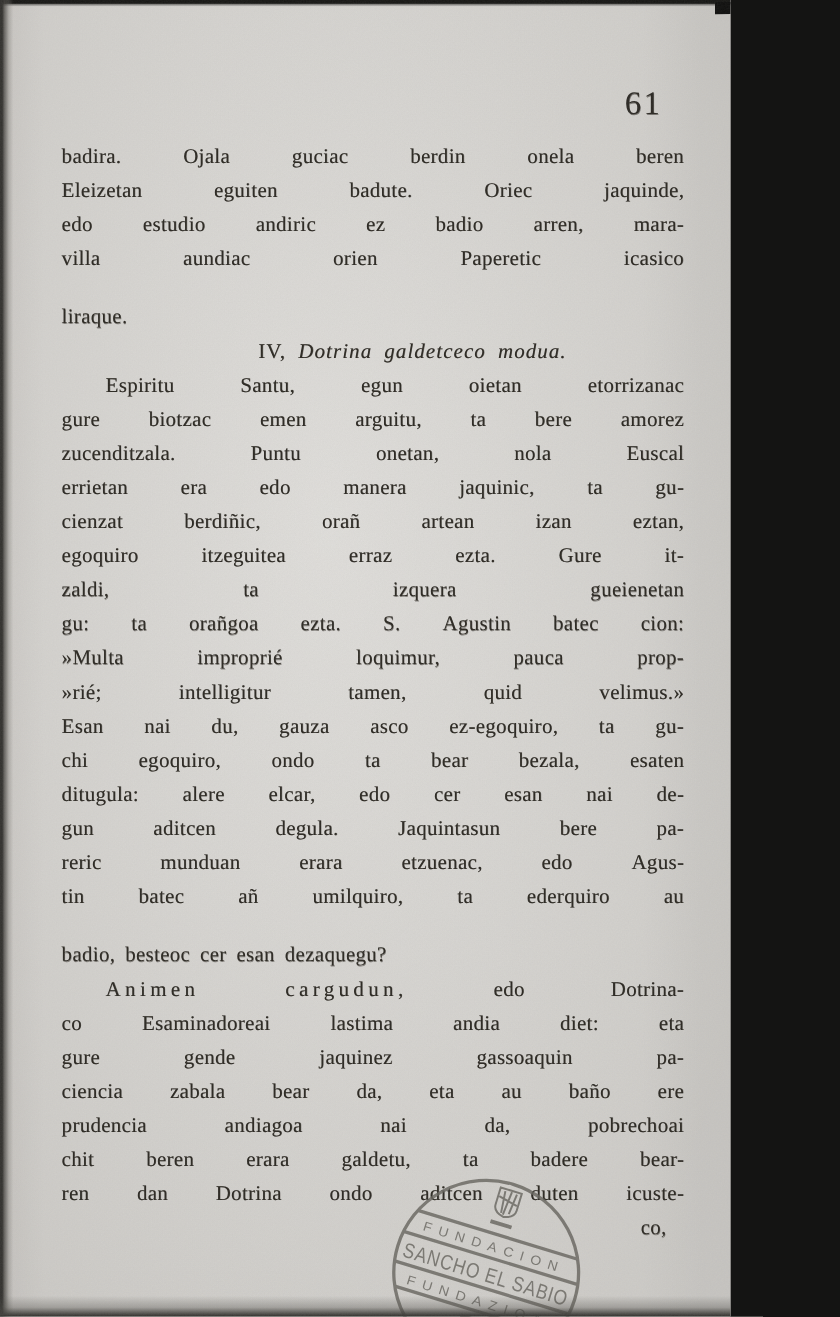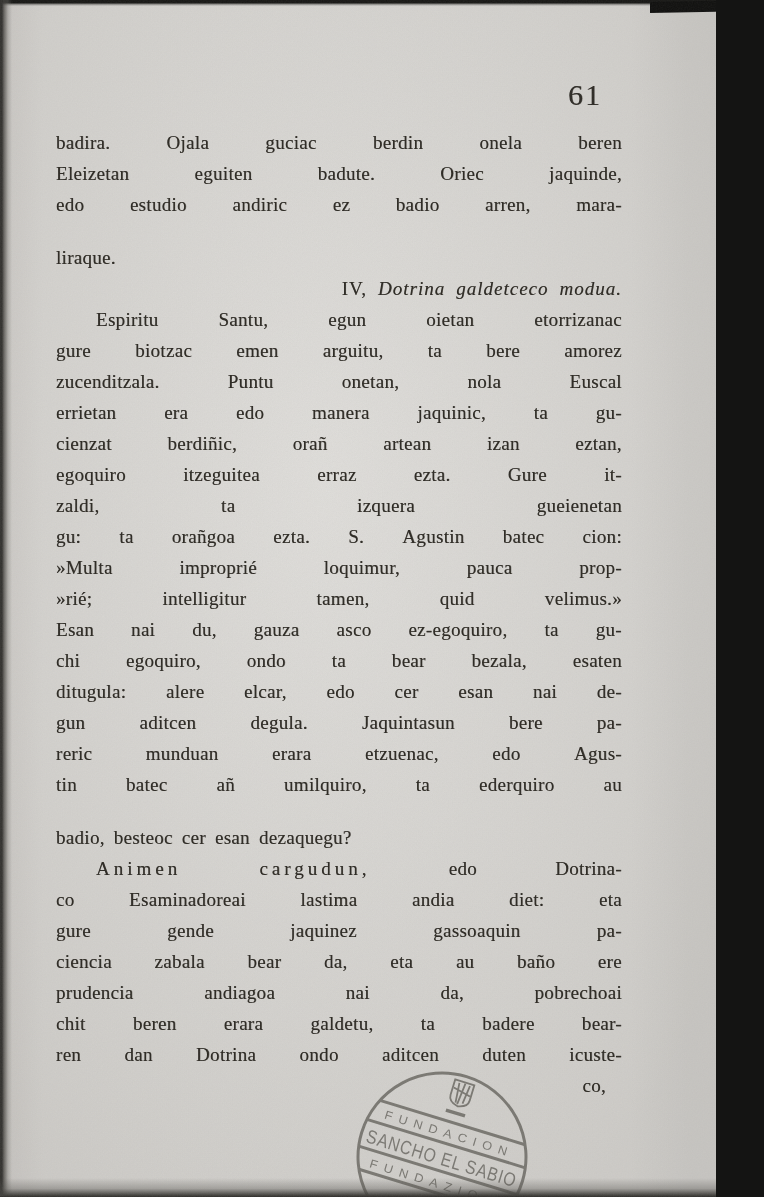--- a/index.html
+++ b/index.html
@@ -2,21 +2,21 @@
 <html><head>
 <meta charset="utf-8">
 <style>
   html,body{margin:0;padding:0;}
   body{
     width:764px;height:1197px;overflow:hidden;position:relative;
     background:#141413;
     font-family:"Liberation Serif","DejaVu Serif",serif;
   }
   .page{
-    position:absolute;left:0;top:0;width:716px;height:1197px;overflow:hidden;
+    position:absolute;left:0;top:0;width:664px;height:1197px;overflow:hidden;
     background:
       radial-gradient(ellipse at 45% 40%, rgba(255,255,255,0.20), rgba(0,0,0,0.05) 85%),
       linear-gradient(90deg, #cfccc8 0%, #d8d6d2 6%, #d9d7d3 88%, #d2d0cc 96%),
       #d7d5d1;
   }
   
   .edge-top{position:absolute;left:0;top:0;width:764px;height:6px;
     background:linear-gradient(180deg,#161614 0 3px,rgba(22,22,20,.45) 4px,transparent);}
   .edge-top-right{position:absolute;left:650px;top:0;width:114px;height:11px;background:#0e0e0d;
     transform:skewY(-1deg);transform-origin:right top;}
@@ -35,21 +35,21 @@
   .page-number{position:absolute;left:568px;top:78px;width:60px;
     font-size:30px;letter-spacing:2px;color:#2b2823;
     text-shadow:.4px .4px .6px rgba(43,40,35,.55);}
   
   .text-block{position:absolute;left:56px;top:127px;width:566px;
     font-size:19px;color:#2a2721;letter-spacing:.3px;
     text-shadow:.35px .35px .55px rgba(42,38,31,.5);}
   .line{display:flex;height:31px;line-height:31px;white-space:nowrap;}
   .line.j{justify-content:space-between;}
   .line.l{justify-content:flex-start;column-gap:9px;margin-top:22px;}
-  .line.h{justify-content:flex-end;column-gap:11px;padding-left:72px;letter-spacing:1px;}
+  .line.h{justify-content:center;column-gap:11px;padding-left:72px;letter-spacing:1px;}
   .line.r{justify-content:flex-end;padding-right:16px;font-family:Liberation Serif, serif;}
   .it{font-style:italic;}
   
   .stamp{position:absolute;left:354px;top:1069px;width:176px;height:176px;
     transform:rotate(17deg);opacity:.82;}
   .stamp svg{display:block;}
   .grain{position:absolute;left:0;top:0;width:764px;height:1197px;pointer-events:none;opacity:.5;}
 </style>
 </head>
 <body>
@@ -75,20 +75,27 @@
         <span>jaquinde,</span>
       </div>
       <div class="line j">
         <span>edo</span>
         <span>estudio</span>
         <span>andiric</span>
         <span>ez</span>
         <span>badio</span>
         <span>arren,</span>
         <span>mara-</span>
+      </div>
+      <div class="line j">
+        <span>villa</span>
+        <span>aundiac</span>
+        <span>orien</span>
+        <span>Paperetic</span>
+        <span>icasico</span>
       </div>
       <div class="line l">
         <span>liraque.</span>
       </div>
       <div class="line h">
         <span>IV,</span>
         <span class="it">Dotrina</span>
         <span class="it">galdetceco</span>
         <span class="it">modua.</span>
       </div>

